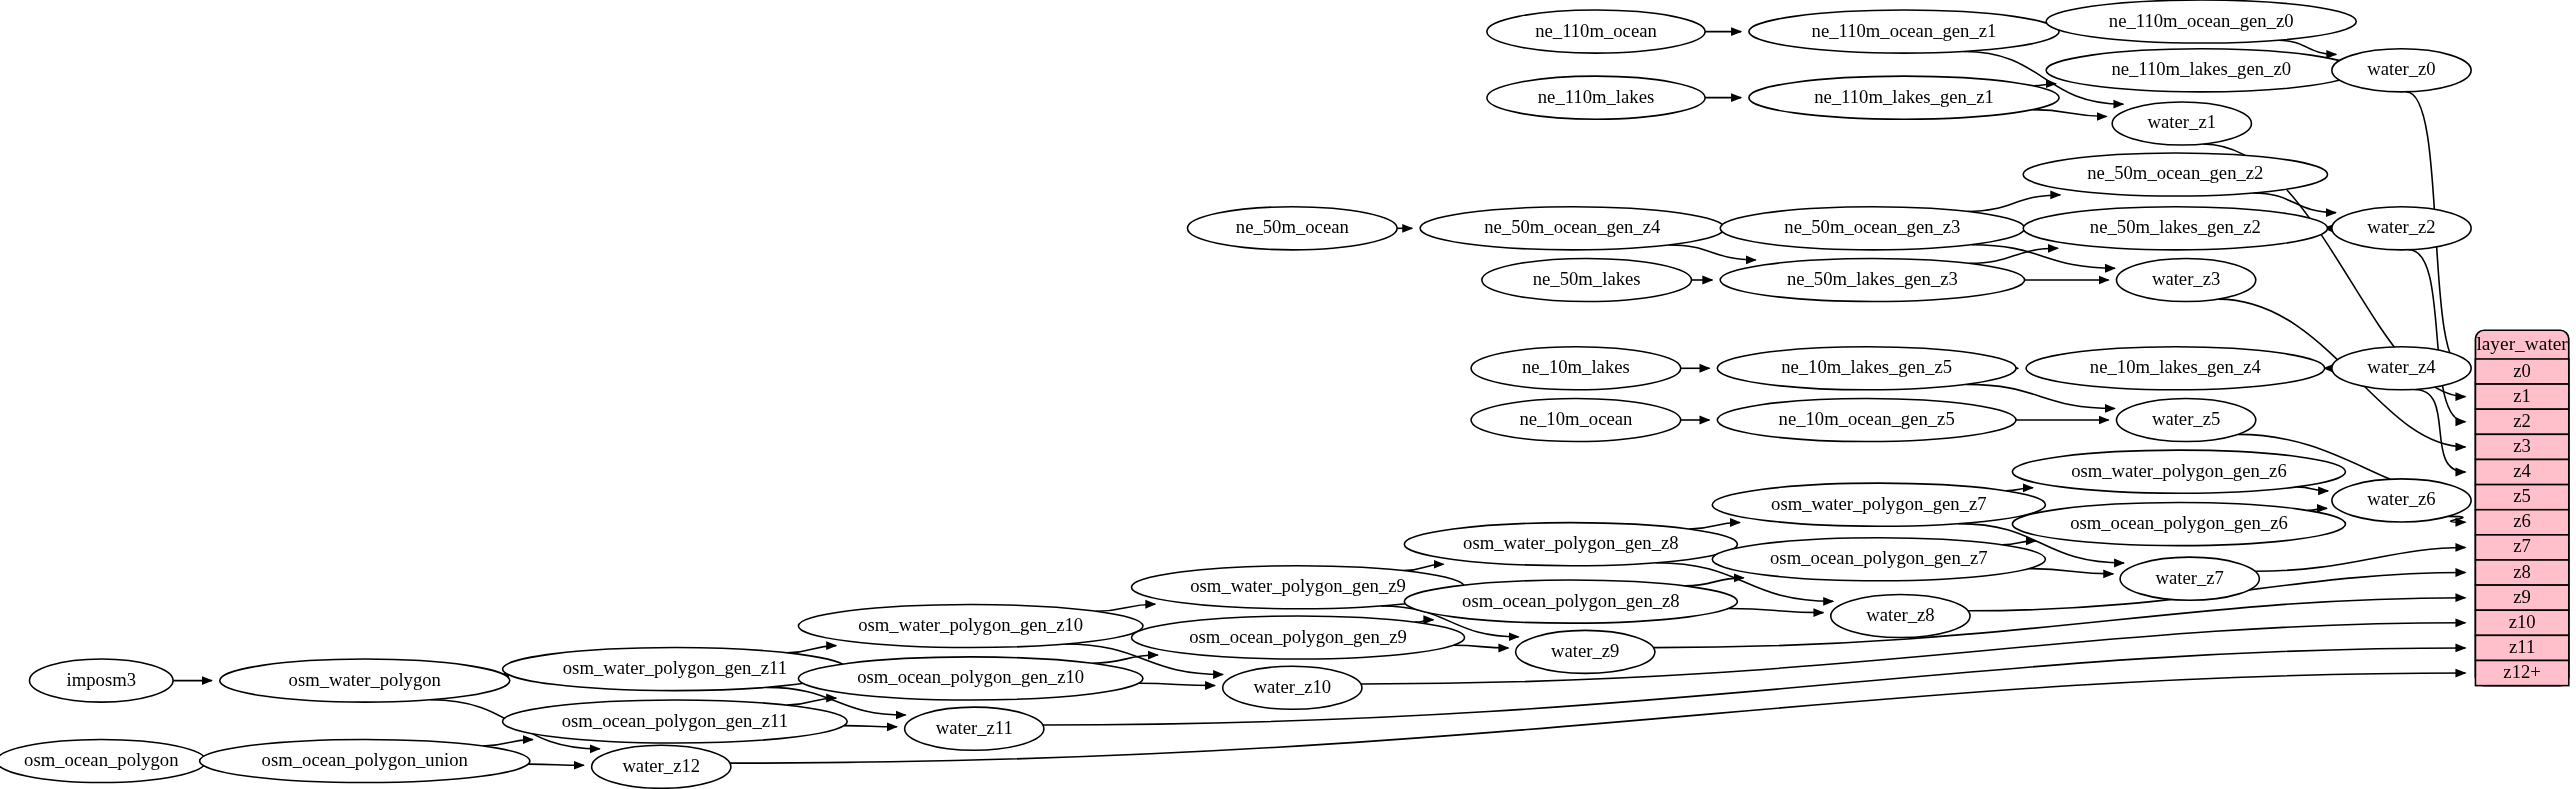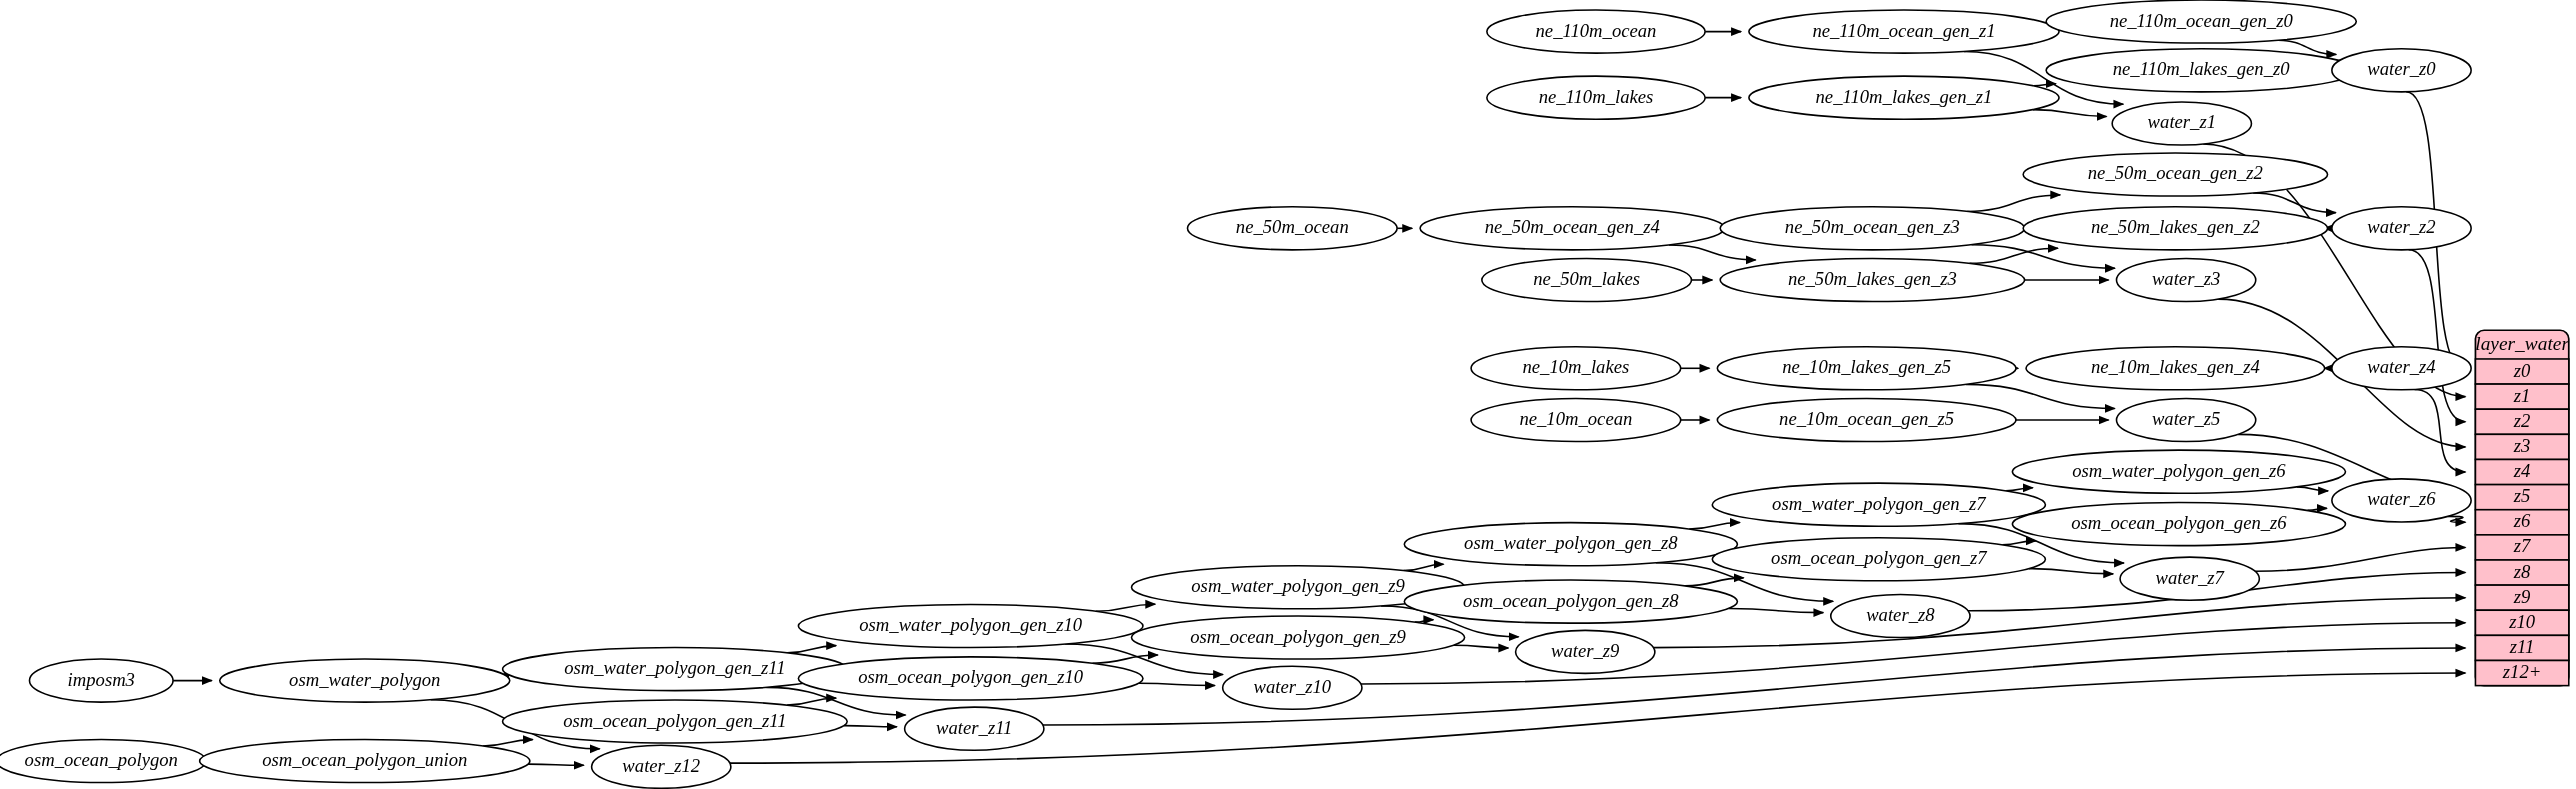--- a/index.html
+++ b/index.html
@@ -1,17 +1,17 @@
 <!DOCTYPE html>
 <html style="font-size:11.5px"><head>
 <meta charset="utf-8">
 <style>
   html,body{margin:0;padding:0;background:#ffffff;}
   body{font-family:"Liberation Serif", serif;}
-  #stage{position:relative;width:2576px;height:789px;background:#fff;overflow:hidden;font-style:italic;}
+  #stage{position:relative;width:2576px;height:789px;background:#fff;overflow:hidden;}
   svg#graph{position:absolute;left:0;top:0;width:2576px;height:789px;}
   .nodeEllipse{fill:#ffffff;stroke:#000000;stroke-width:2.2;}
   .nodeLabel{font-family:"Liberation Serif", serif;font-size:26px;fill:#000;text-anchor:middle;dominant-baseline:middle;}
   .edgePath{fill:none;stroke:#000000;stroke-width:2.2;}
   .legendBox{fill:#ffc0cb;stroke:#000000;stroke-width:2.4;}
   .legendRow{fill:#ffc0cb;stroke:#000000;stroke-width:2.2;}
   .legendTitle{font-family:"Liberation Serif", serif;font-size:27px;fill:#000;text-anchor:middle;dominant-baseline:middle;}
   .legendCell{font-family:"Liberation Serif", serif;font-size:26px;fill:#000;text-anchor:middle;dominant-baseline:middle;}
 </style>
 </head>

